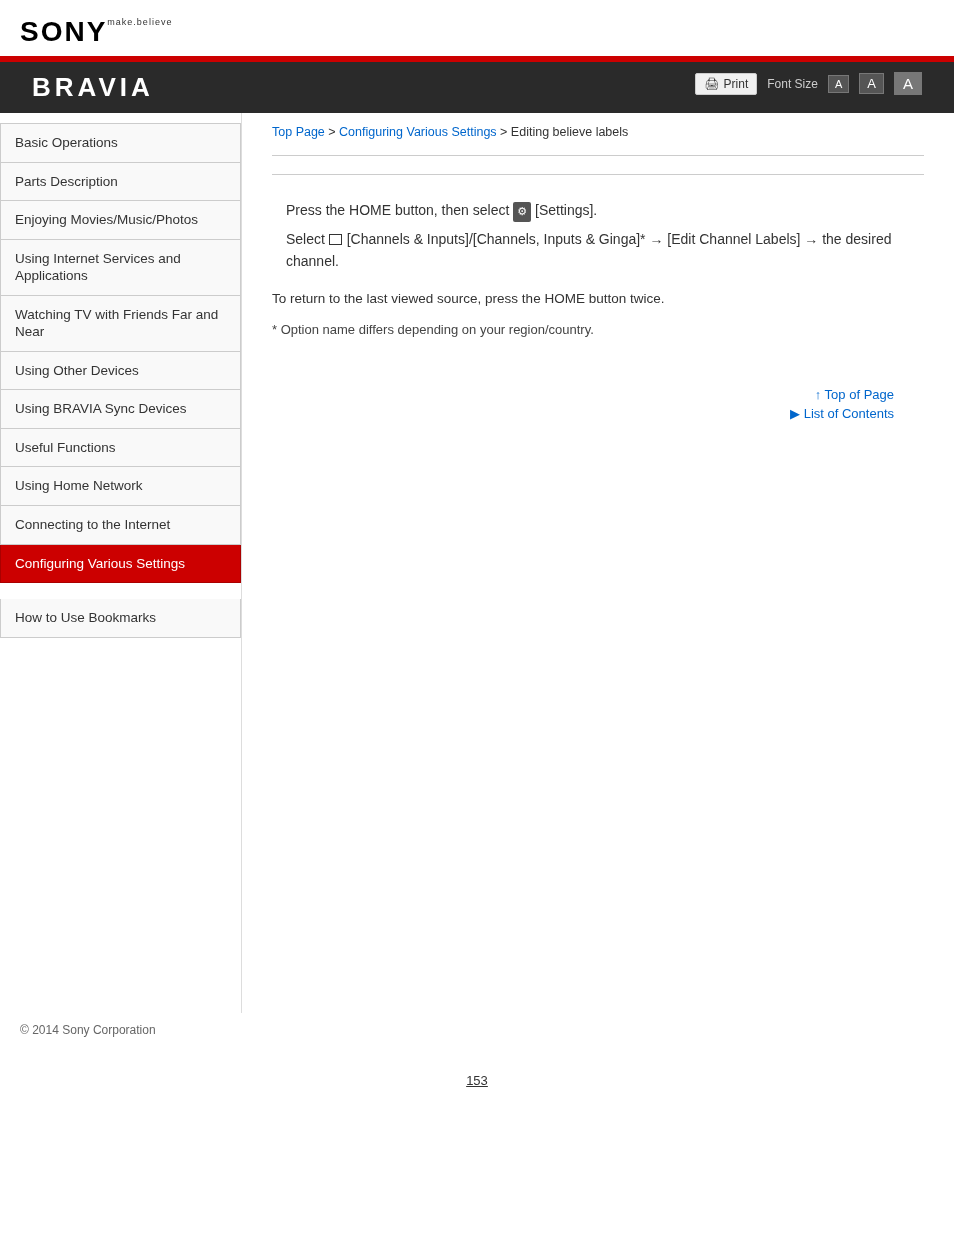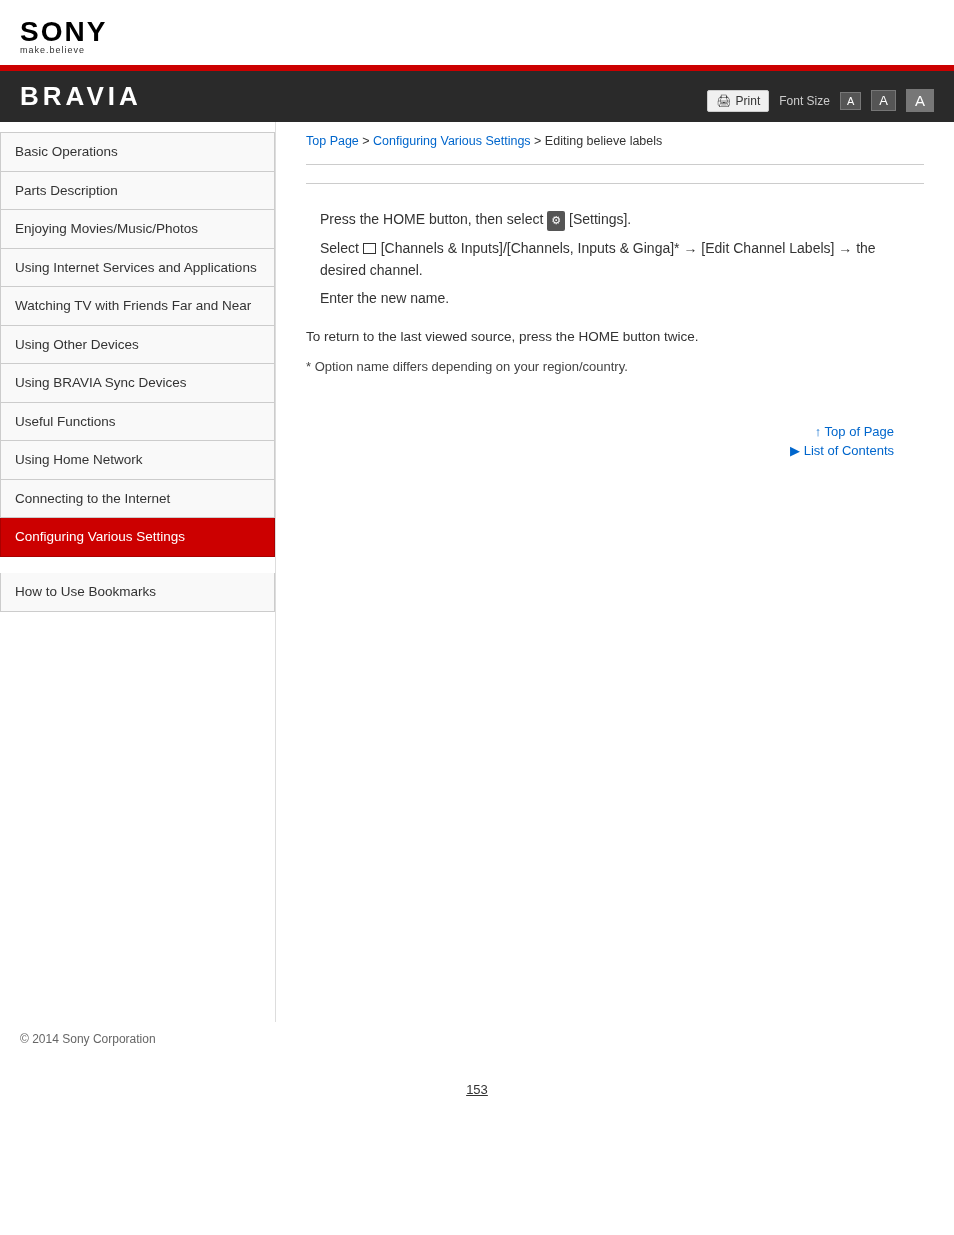--- a/index.html
+++ b/index.html
@@ -11,21 +11,20 @@
       width: 954px;
       min-height: 1235px;
     }
 
     
     .logo-area {
       padding: 18px 20px 10px 20px;
     }
     .sony-logo {
       display: flex;
-      flex-direction: column;
       line-height: 1;
     }
     .sony-text {
       font-size: 28px;
       font-weight: 900;
       letter-spacing: 2px;
       color: #000;
       font-family: Arial Black, sans-serif;
     }
     .sony-tagline {
@@ -37,23 +36,23 @@
     
     .red-bar {
       height: 6px;
       background: #cc0000;
       width: 100%;
     }
 
     
     .header-bar {
       background: #2a2a2a;
-      padding: 10px 20px;
-      display: flex;
-      align-items: flex-end;
+      padding: 10px 32px;
+      display: flex;
+      align-items: flex-start;
       justify-content: space-between;
       gap: 24px;
     }
     .bravia-title {
       color: #ffffff;
       font-size: 26px;
       font-weight: bold;
       letter-spacing: 4px;
       font-family: Arial, sans-serif;
     }
@@ -97,21 +96,21 @@
     }
 
     
     .main-layout {
       display: flex;
       min-height: 900px;
     }
 
     
     .sidebar {
-      width: 276px;
+      width: 242px;
       flex-shrink: 0;
       padding: 0;
       border-right: 1px solid #ddd;
     }
     .sidebar-item {
       display: block;
       padding: 10px 14px;
       border: 1px solid #ccc;
       border-top: none;
       background: #f9f9f9;
@@ -279,23 +278,20 @@
     <hr class="divider">
     <hr class="divider" style="margin-top: 18px;">
 
     <div class="content-body">
       <p class="instruction">
         Press the HOME button, then select <span style="display:inline-block; background:#555; color:#fff; padding:1px 4px; font-size:11px; border-radius:2px;">⚙</span> [Settings].
       </p>
       <p class="instruction">
         Select <span style="display:inline-block; border:1.5px solid #333; width:13px; height:11px; vertical-align:middle; margin-right:1px;"></span> [Channels &amp; Inputs]/[Channels, Inputs &amp; Ginga]* → [Edit Channel Labels] → the desired channel.
       </p>
-      <p class="instruction">
-        Enter the new name.
-      </p>
       <p class="note">To return to the last viewed source, press the HOME button twice.</p>
       <p class="sub-note">* Option name differs depending on your region/country.</p>
     </div>
 
     <div class="footer-links">
       <a href="#">↑ Top of Page</a>
       <a href="#">▶ List of Contents</a>
     </div>
 
   </div>

